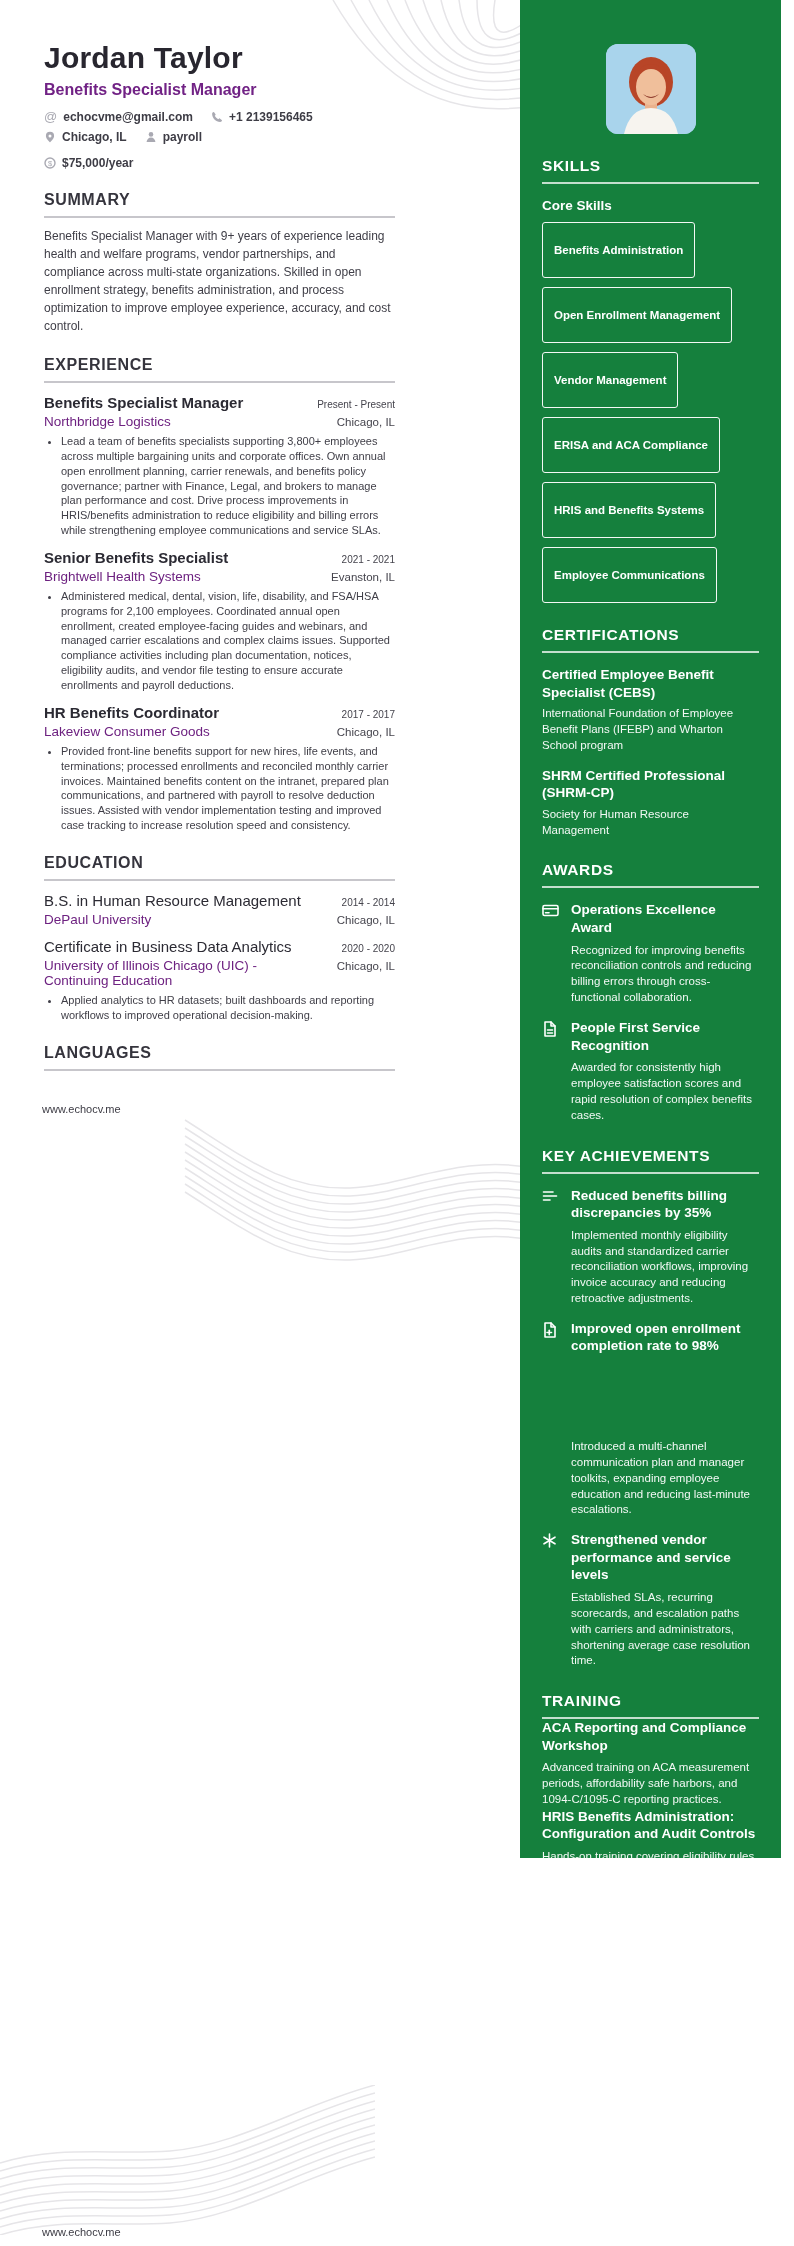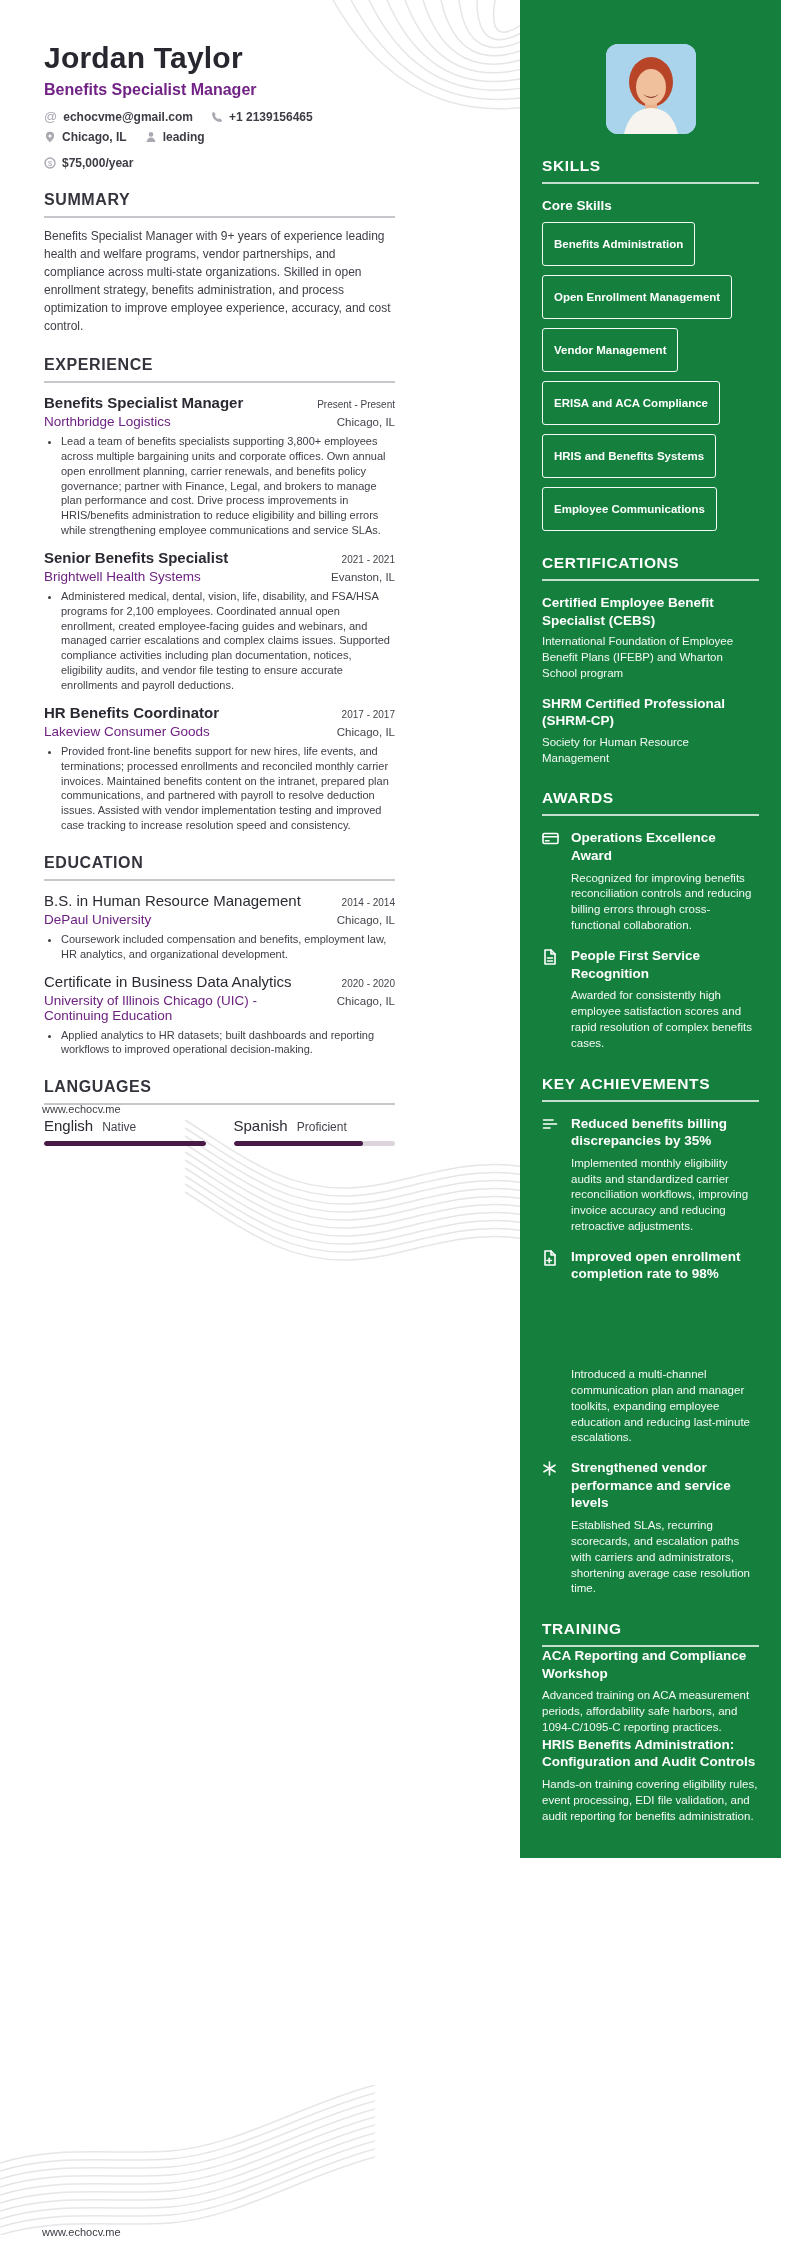--- a/index.html
+++ b/index.html
@@ -69,21 +69,21 @@
   }
   .photo svg{display:block;}
   .s-sec{margin-top:23px;}
   .s-title{
     font-size:15.5px;font-weight:bold;letter-spacing:.6px;color:#fff;
     padding-bottom:7px;border-bottom:2px solid rgba(255,255,255,.75);
   }
   .s-group{font-size:13.5px;font-weight:bold;margin-top:14px;}
   .chip{
     display:table;border:1.5px solid rgba(255,255,255,.95);border-radius:3px;
-    padding:15px 11px;font-size:11.5px;font-weight:bold;margin-top:9px;white-space:nowrap;
+    padding:21px 11px;font-size:11.5px;font-weight:bold;margin-top:9px;white-space:nowrap;
   }
   .cert{margin-top:13px;}
   .cert-title{font-size:13.5px;font-weight:bold;line-height:1.3;}
   .cert-org{font-size:11.5px;line-height:1.38;margin-top:5px;color:rgba(255,255,255,.95);}
   .ach{display:flex;gap:12px;margin-top:13px;}
   .ach-icn{flex:none;width:17px;padding-top:2px;}
   .ach-icn svg{display:block;stroke:#fff;fill:none;stroke-width:1.6;stroke-linecap:round;stroke-linejoin:round;}
   .ach-title{font-size:13.5px;font-weight:bold;line-height:1.3;}
   .ach-desc{font-size:11.5px;line-height:1.38;margin-top:6px;color:rgba(255,255,255,.95);}
   .train{}
@@ -158,21 +158,21 @@
         </span>
         <span>Chicago, IL</span>
       </span>
       <span class="c-item">
         <span class="c-icon">
           <svg width="12" height="12" viewBox="0 0 12 12">
               <circle cx="6" cy="3.4" r="2.3" fill="#a9a9b2"></circle>
               <path fill="#a9a9b2" d="M1.6 11a4.4 4.4 0 0 1 8.8 0z"></path>
             </svg>
         </span>
-        <span>leading</span>
+        <span>payroll</span>
       </span>
       <span class="break"></span>
       <span class="c-item">
         <span class="c-icon">
           <svg width="12" height="12" viewBox="0 0 12 12">
               <circle cx="6" cy="6" r="5" fill="none" stroke="#a9a9b2" stroke-width="1.4"></circle>
               <text x="6" y="8.6" text-anchor="middle" font-size="7.5" fill="#a9a9b2" font-family="Liberation Sans, sans-serif">$</text>
             </svg>
         </span>
         <span>$75,000/year</span>
@@ -235,62 +235,39 @@
 
       <div class="entry">
         <div class="row">
           <span class="e-title" style="font-weight:normal;">B.S. in Human Resource Management</span>
           <span class="e-date">2014 - 2014</span>
         </div>
         <div class="row">
           <span class="e-org">DePaul University</span>
           <span class="e-loc">Chicago, IL</span>
         </div>
-        <ul class="bullets">
-            <li>Coursework included compensation and benefits, employment law, HR analytics, and organizational development.</li>
-          </ul>
       </div>
 
       <div class="entry">
         <div class="row">
           <span class="e-title" style="font-weight:normal;">Certificate in Business Data Analytics</span>
           <span class="e-date">2020 - 2020</span>
         </div>
         <div class="row">
           <span class="e-org">University of Illinois Chicago (UIC) - Continuing Education</span>
           <span class="e-loc">Chicago, IL</span>
         </div>
         <ul class="bullets">
             <li>Applied analytics to HR datasets; built dashboards and reporting workflows to improved operational decision-making.</li>
           </ul>
       </div>
     </section>
 
     <section class="section">
       <div class="sec-title">LANGUAGES</div>
-      <div class="langs">
-        <div class="lang">
-          <div class="lang-head">
-            <span class="lang-name">English</span>
-            <span class="lang-level">Native</span>
-          </div>
-          <div class="lang-bar">
-            <div class="lang-fill" style="width: 100%;"></div>
-          </div>
-        </div>
-        <div class="lang">
-          <div class="lang-head">
-            <span class="lang-name">Spanish</span>
-            <span class="lang-level">Proficient</span>
-          </div>
-          <div class="lang-bar">
-            <div class="lang-fill" style="width: 80%;"></div>
-          </div>
-        </div>
-      </div>
     </section>
   </main>
 
   <aside class="sidebar">
 
     <div class="photo">
       <svg width="90" height="90" viewBox="0 0 90 90">
         <rect width="90" height="90" fill="#a9d4ec"></rect>
         <ellipse cx="45" cy="38" rx="22" ry="25" fill="#b84527"></ellipse>
         <rect x="39" y="54" width="12" height="14" fill="#eab28d"></rect>

